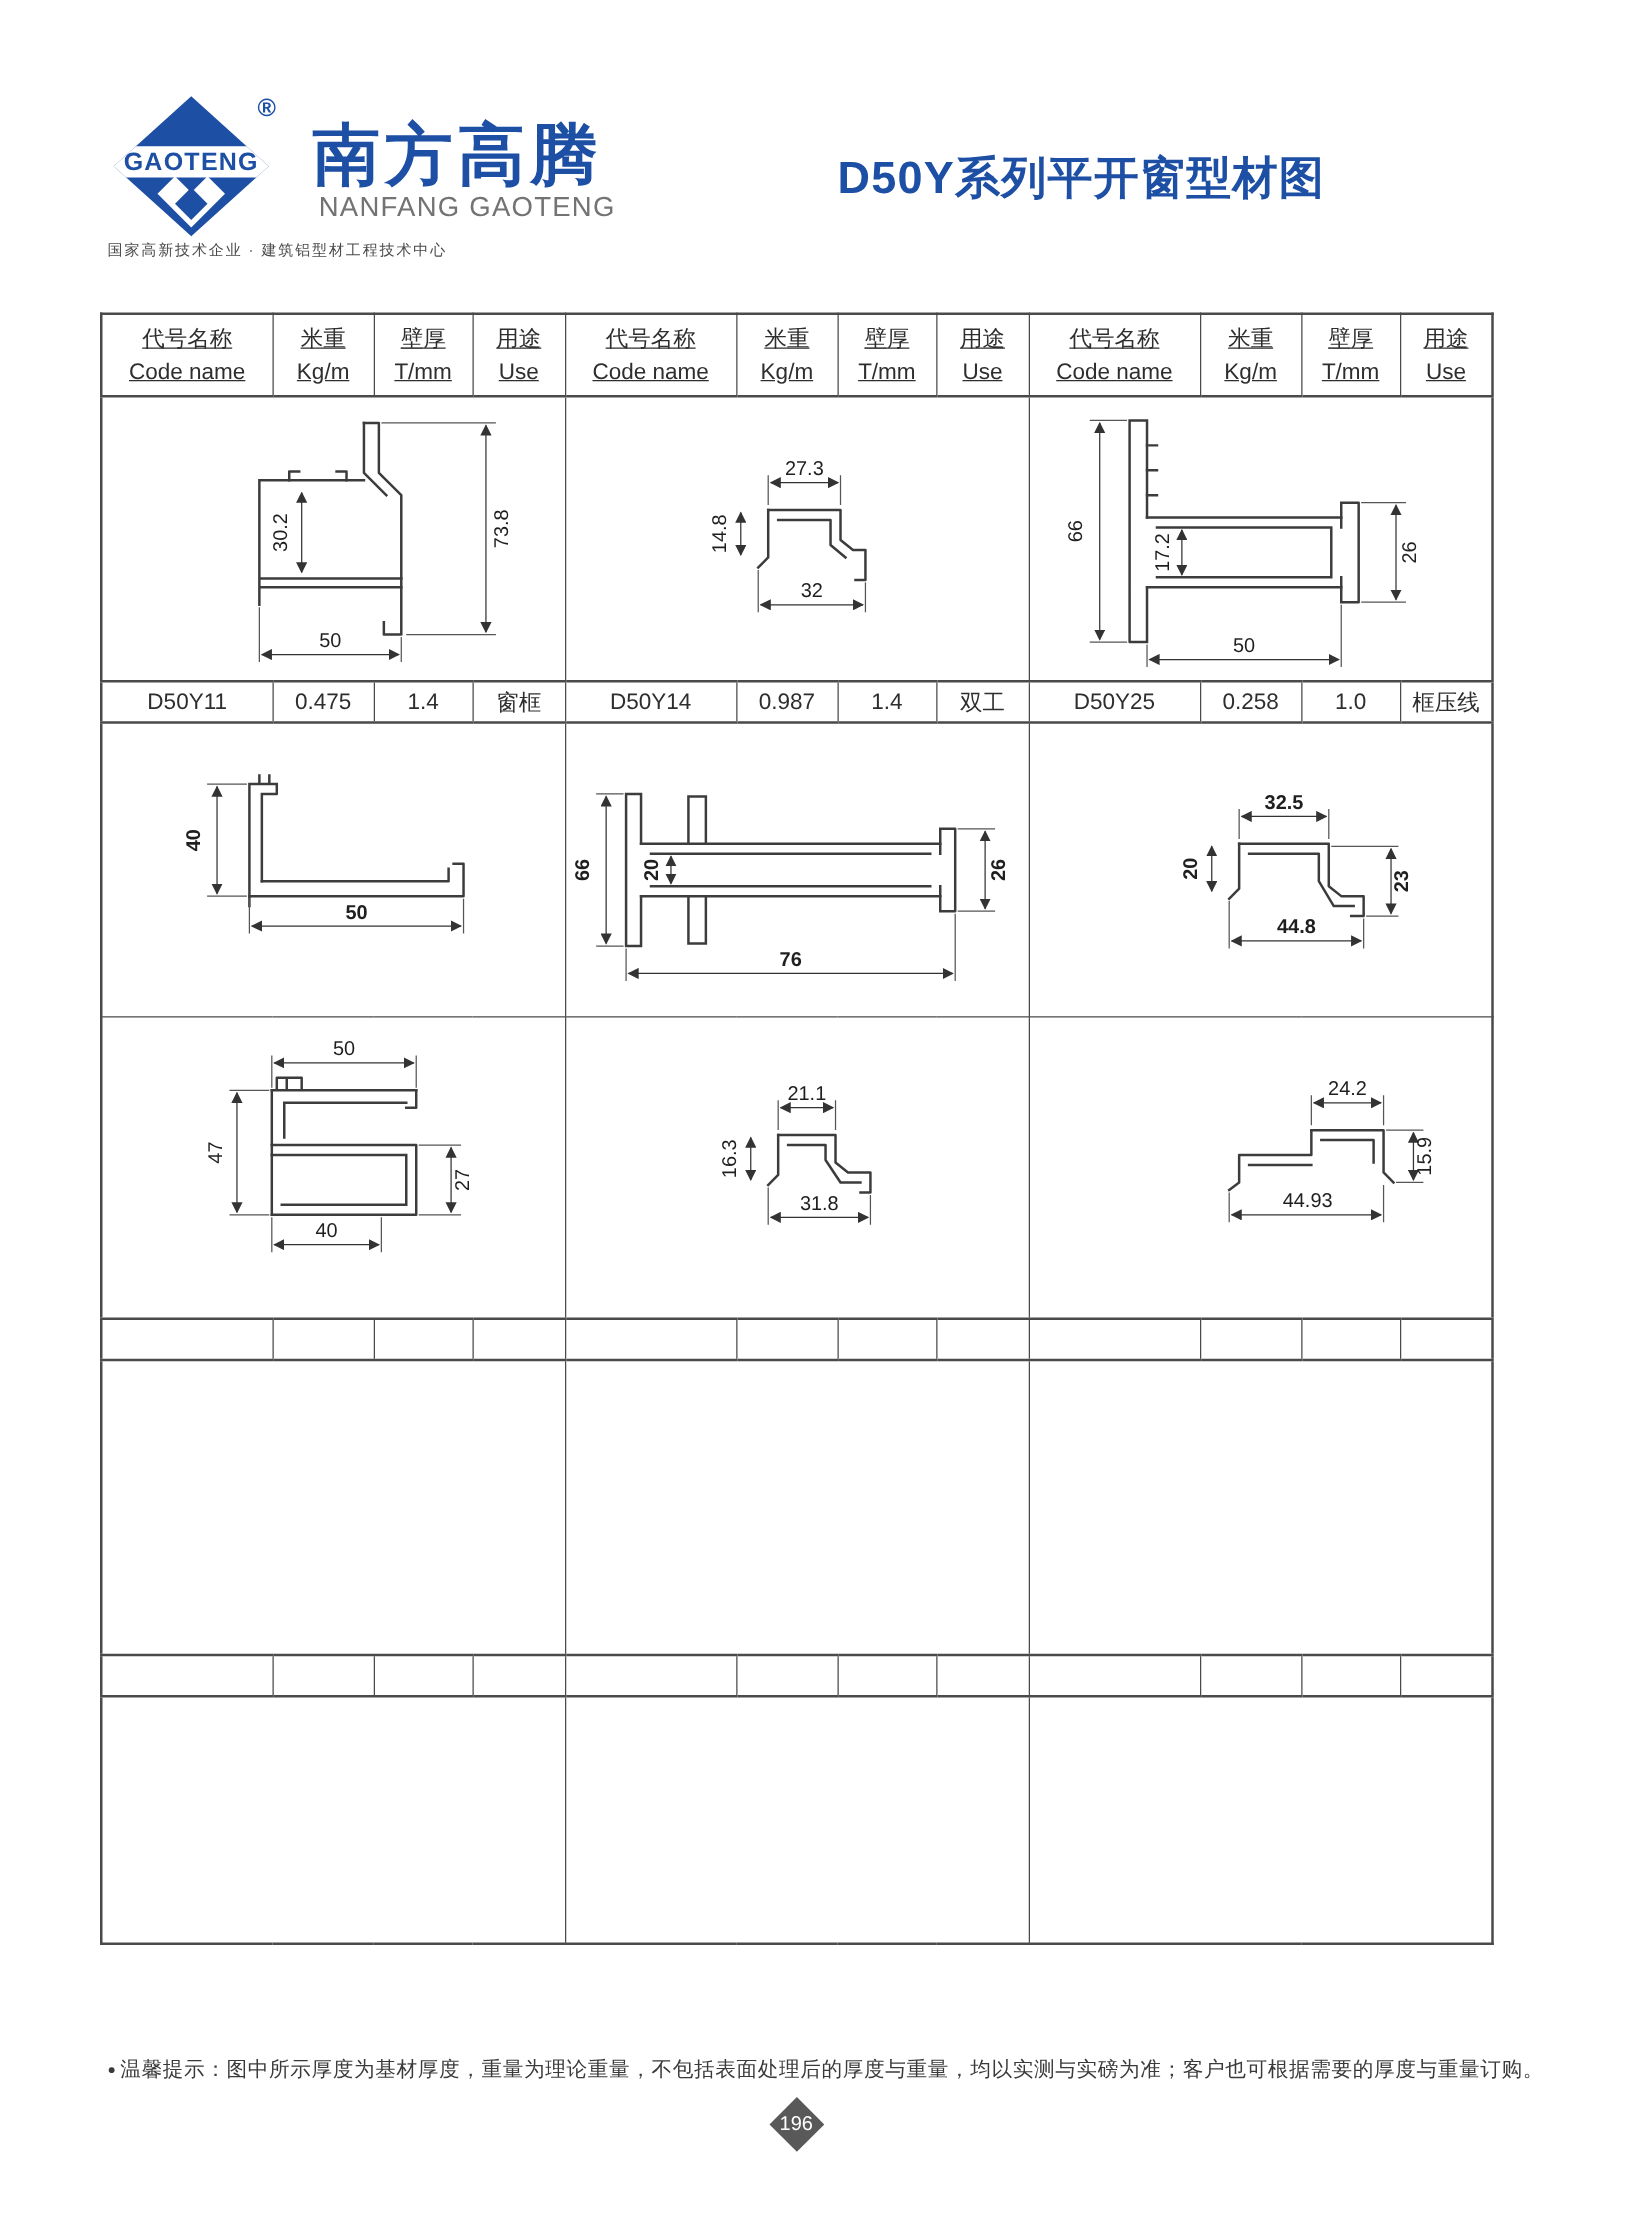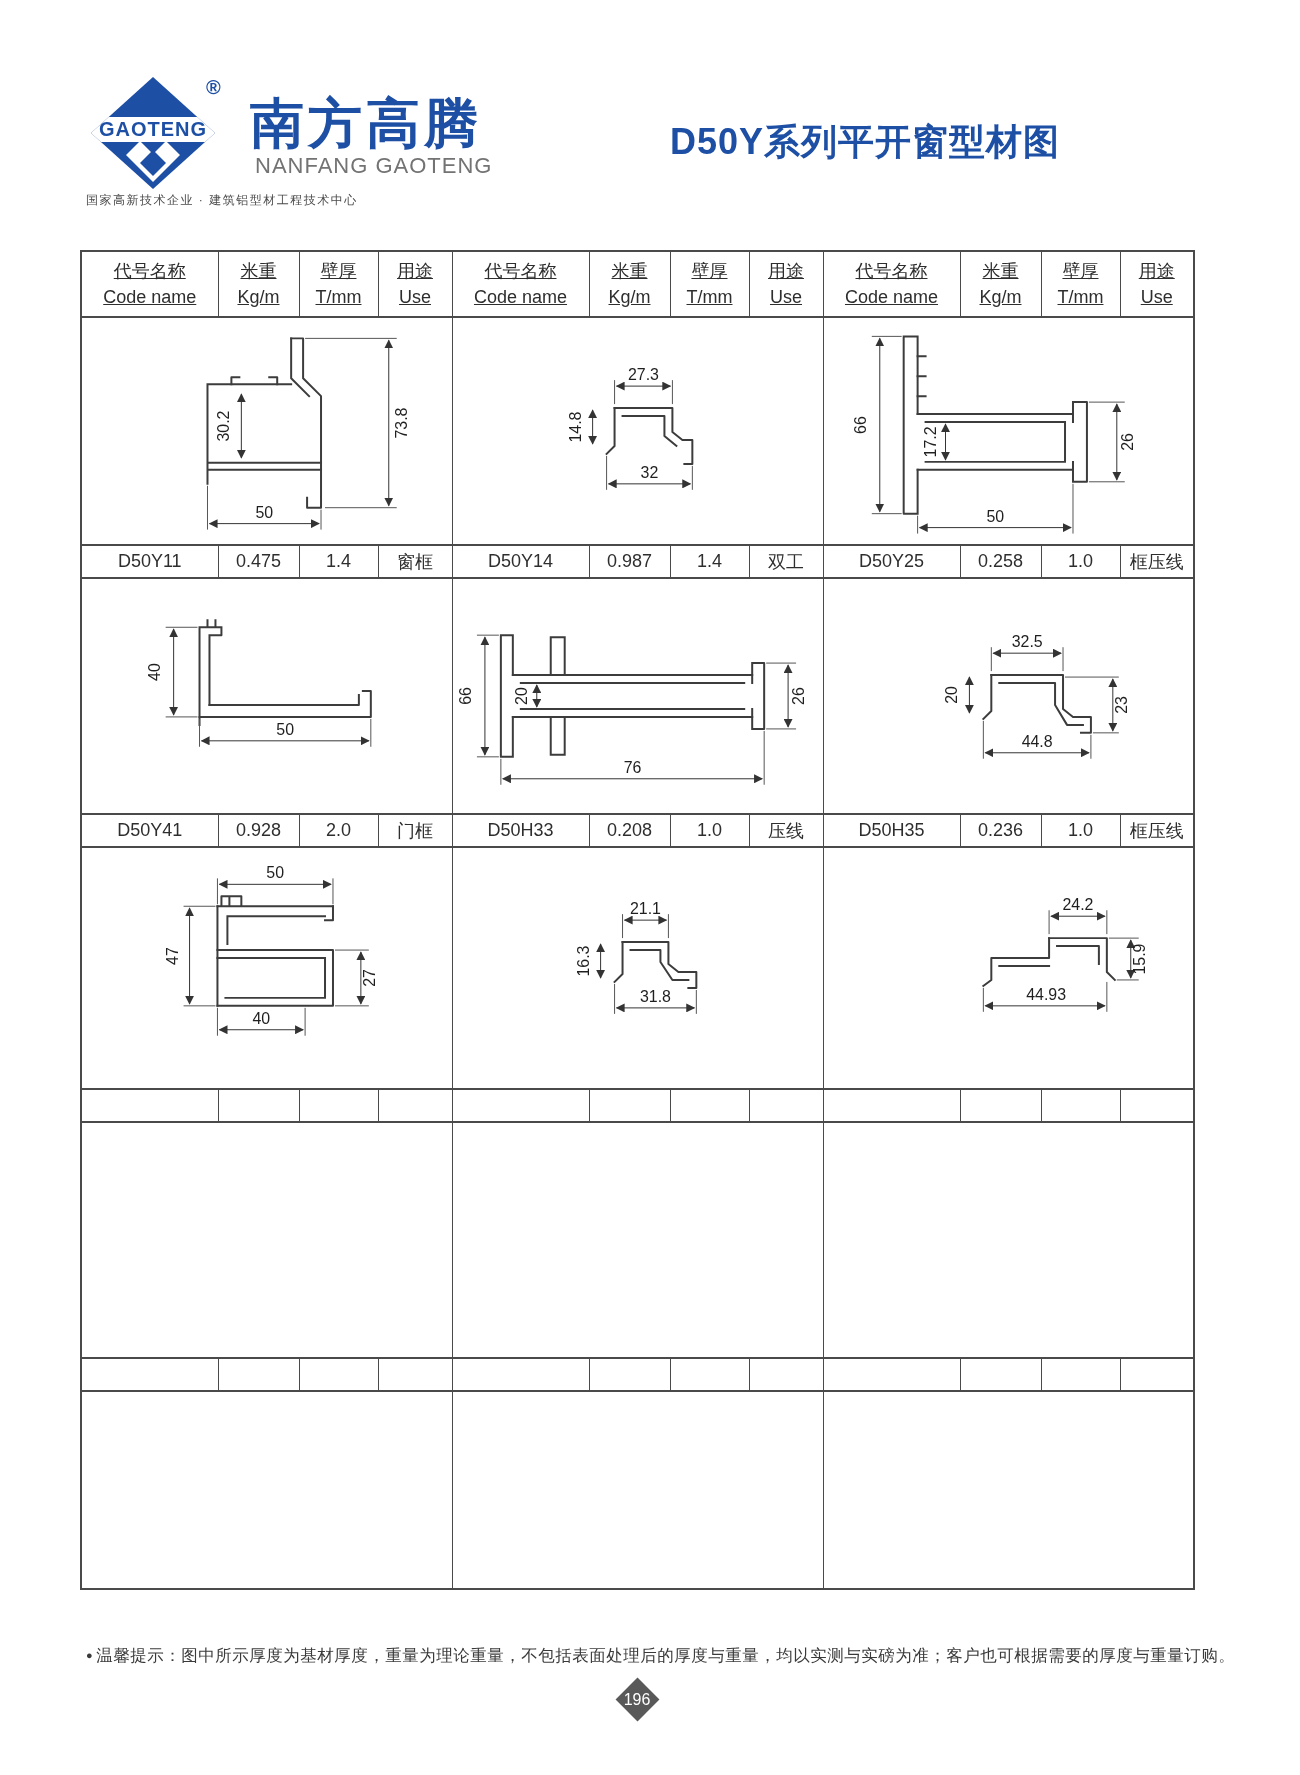--- a/index.html
+++ b/index.html
@@ -22,21 +22,21 @@
     border-collapse:collapse;table-layout:fixed;
     border:2px solid #4a4a4a;
   }
   table.spec th,table.spec td{
     border:1px solid #4a4a4a;text-align:center;vertical-align:middle;
     font-size:18px;color:#2e2e2e;font-weight:normal;padding:0;
   }
   tr.h-head th{height:64px;border-bottom-width:2px;line-height:1.45;text-decoration:underline;}
   tr.h-data td{height:31px;border-top-width:2px;border-bottom-width:2px;}
   td.draw{height:226px;padding:0;}
-  td.draw.d2{height:234px;}
+  td.draw.d2{height:234px;font-weight:bold;}
   td.draw.d3{height:240px;}
   td.draw.d4{height:234px;}
   td.draw.d5{height:196px;}
   td.draw svg{display:block;width:100%;height:100%;}
   
   .pf{fill:none;stroke:#3c3c3c;stroke-width:2;stroke-linejoin:round;stroke-linecap:square;}
   .ext{stroke:#555;stroke-width:1;}
   .dl{stroke:#333;stroke-width:1;}
   .dt{font-size:16px;fill:#1f1f1f;font-family:"Liberation Sans","DejaVu Sans",sans-serif;}
   
@@ -280,34 +280,20 @@
         <line class="dl" x1="290" y1="100" x2="290" y2="152" marker-start="url(#arr)" marker-end="url(#arr)"></line>
         <text class="dt" transform="rotate(-90 304 126)" x="304" y="126" text-anchor="middle">23</text>
         <line class="ext" x1="160" y1="142" x2="160" y2="180"></line>
         <line class="ext" x1="268" y1="156" x2="268" y2="180"></line>
         <line class="dl" x1="162" y1="174" x2="266" y2="174" marker-start="url(#arr)" marker-end="url(#arr)"></line>
         <text class="dt" x="214" y="168" text-anchor="middle">44.8</text>
       </svg>
     </td>
   </tr>
 
-  <tr class="h-data">
-    <td>D50Y41</td>
-    <td>0.928</td>
-    <td>2.0</td>
-    <td>门框</td>
-    <td>D50H33</td>
-    <td>0.208</td>
-    <td>1.0</td>
-    <td>压线</td>
-    <td>D50H35</td>
-    <td>0.236</td>
-    <td>1.0</td>
-    <td>框压线</td>
-  </tr>
 
   <tr>
     <td class="draw d3" colspan="4">
       <svg viewBox="0 0 371 240">
         <path class="pf" d="M136,58 H252 M140,58 V48 H160 V58 M148,48 V58"></path>
         <path class="pf" d="M136,58 V158 M146,68 H244 M146,68 V96"></path>
         <path class="pf" d="M136,102 H252 V158 H136 M136,110 H244 M144,150 H244 M244,110 V150"></path>
         <path class="pf" d="M252,58 V72 H244"></path>
         <line class="ext" x1="136" y1="56" x2="136" y2="30"></line>
         <line class="ext" x1="252" y1="56" x2="252" y2="30"></line>

